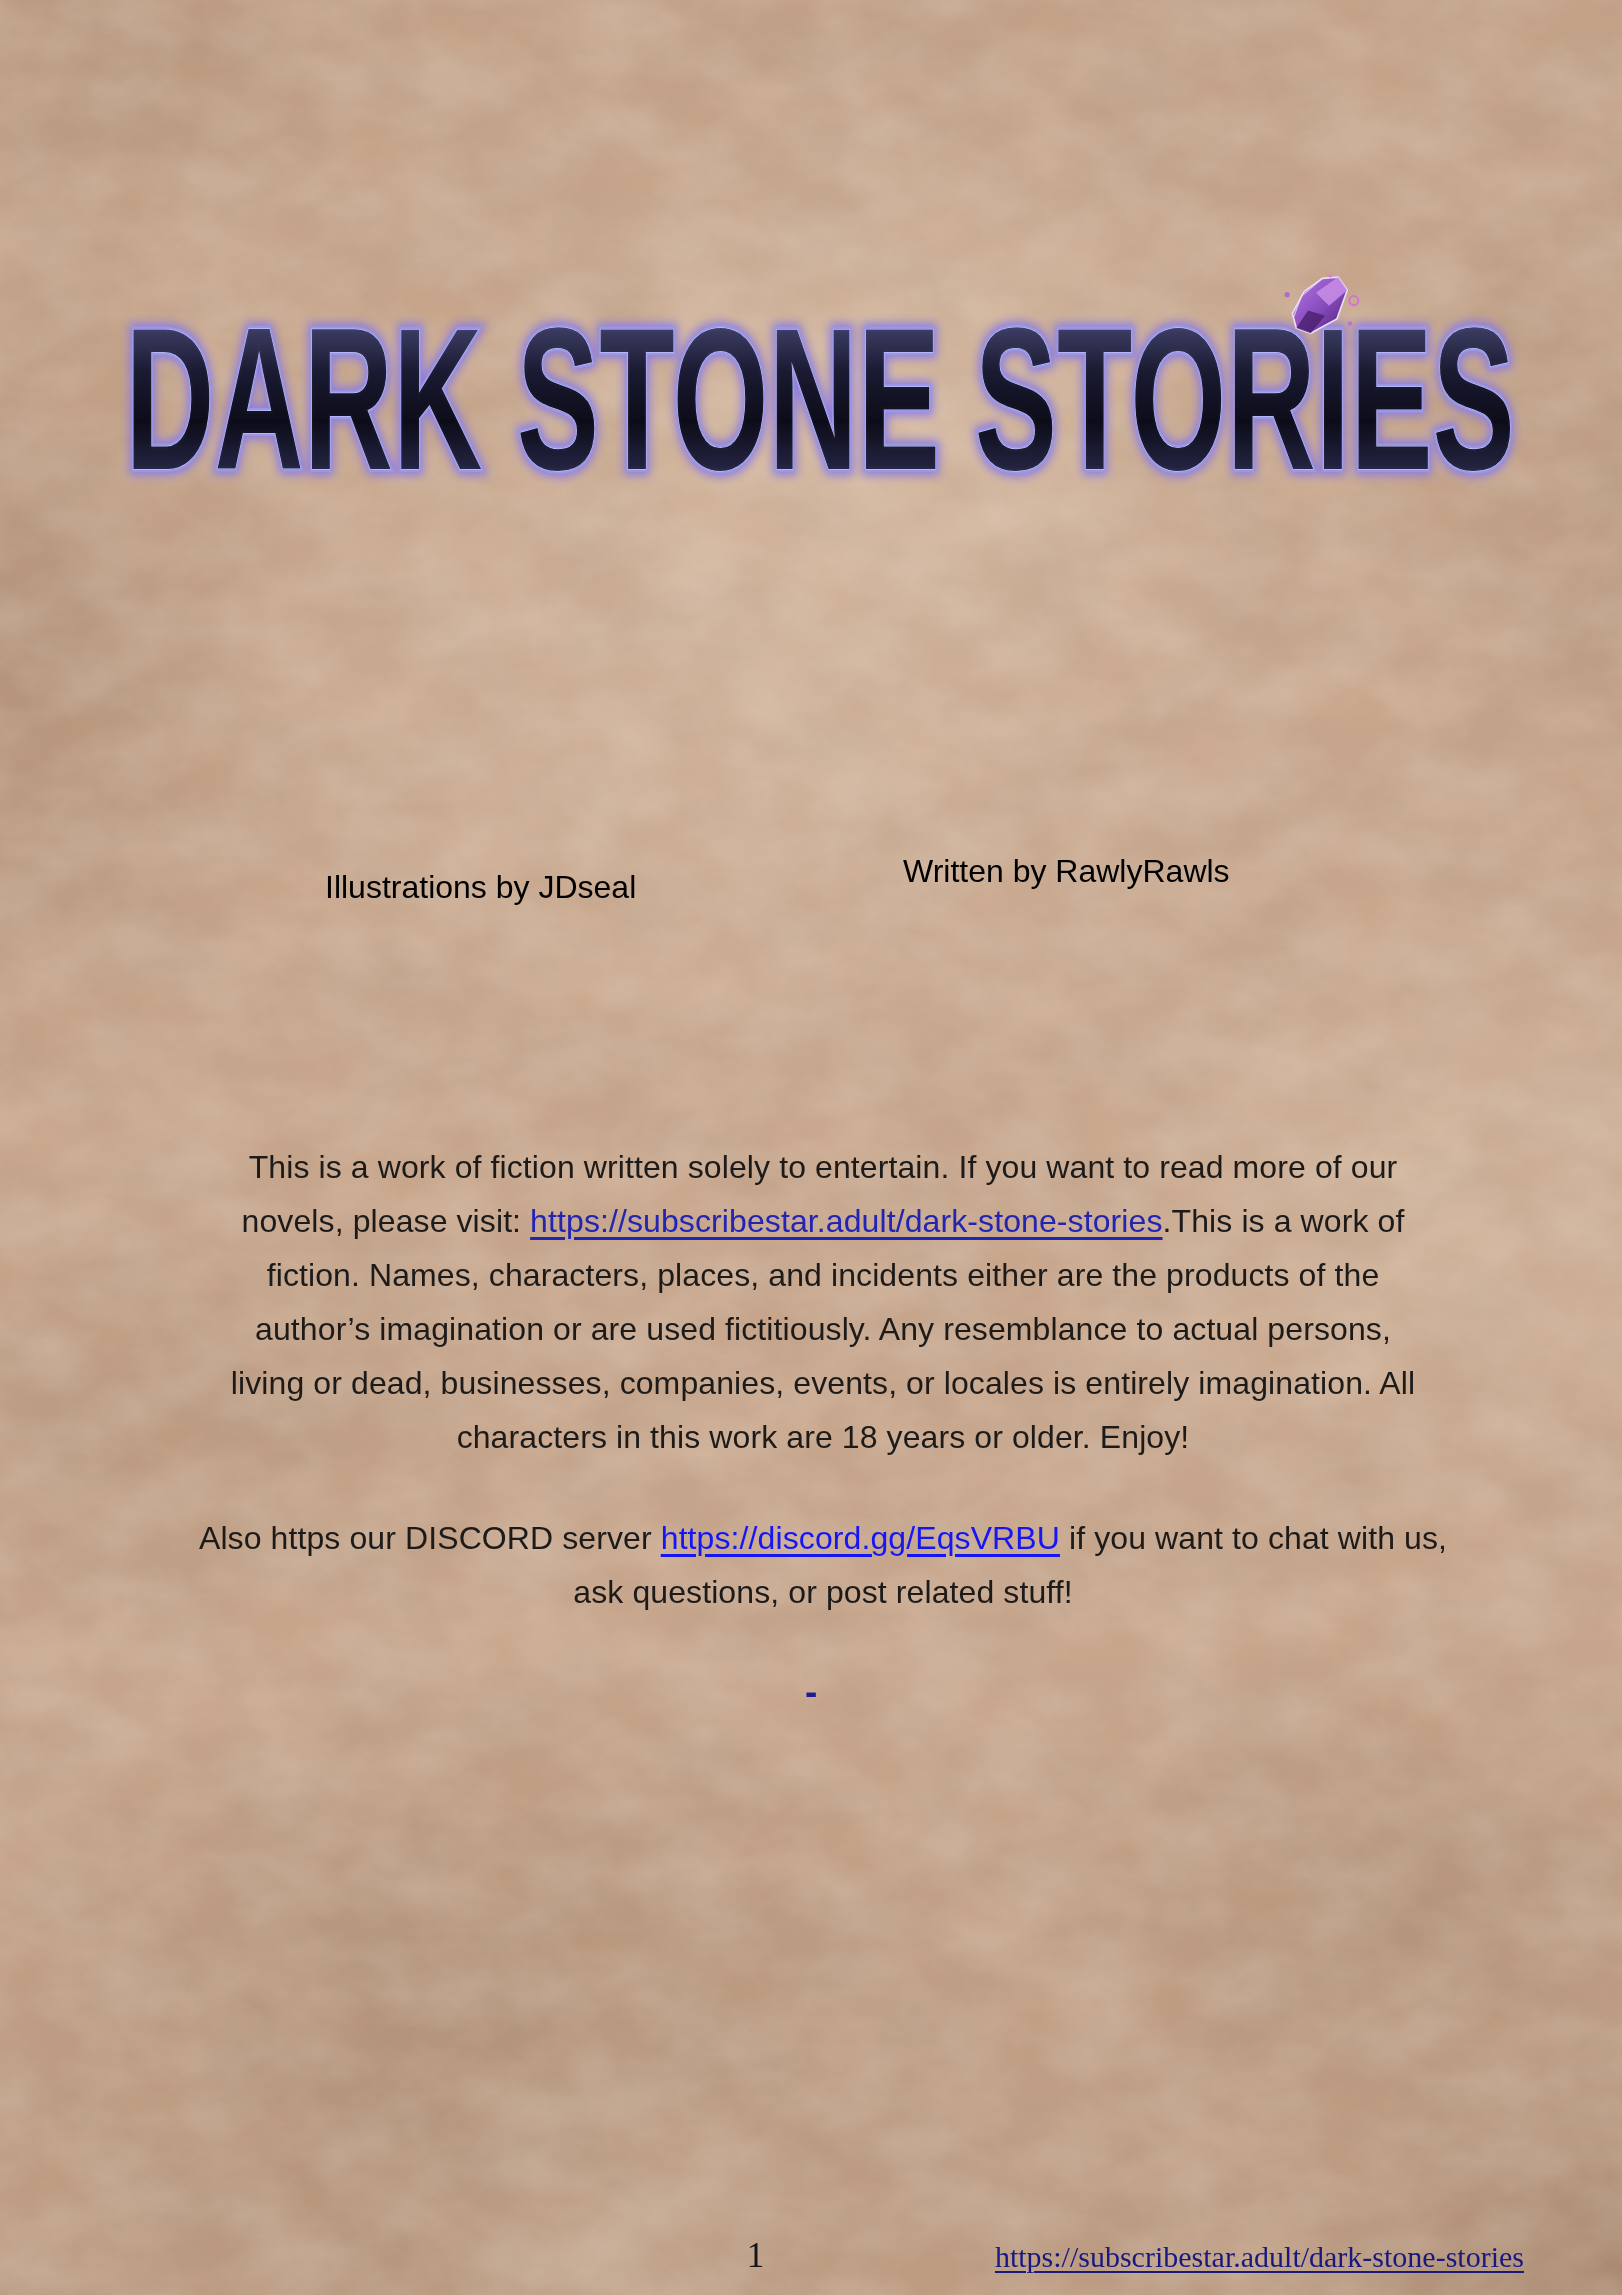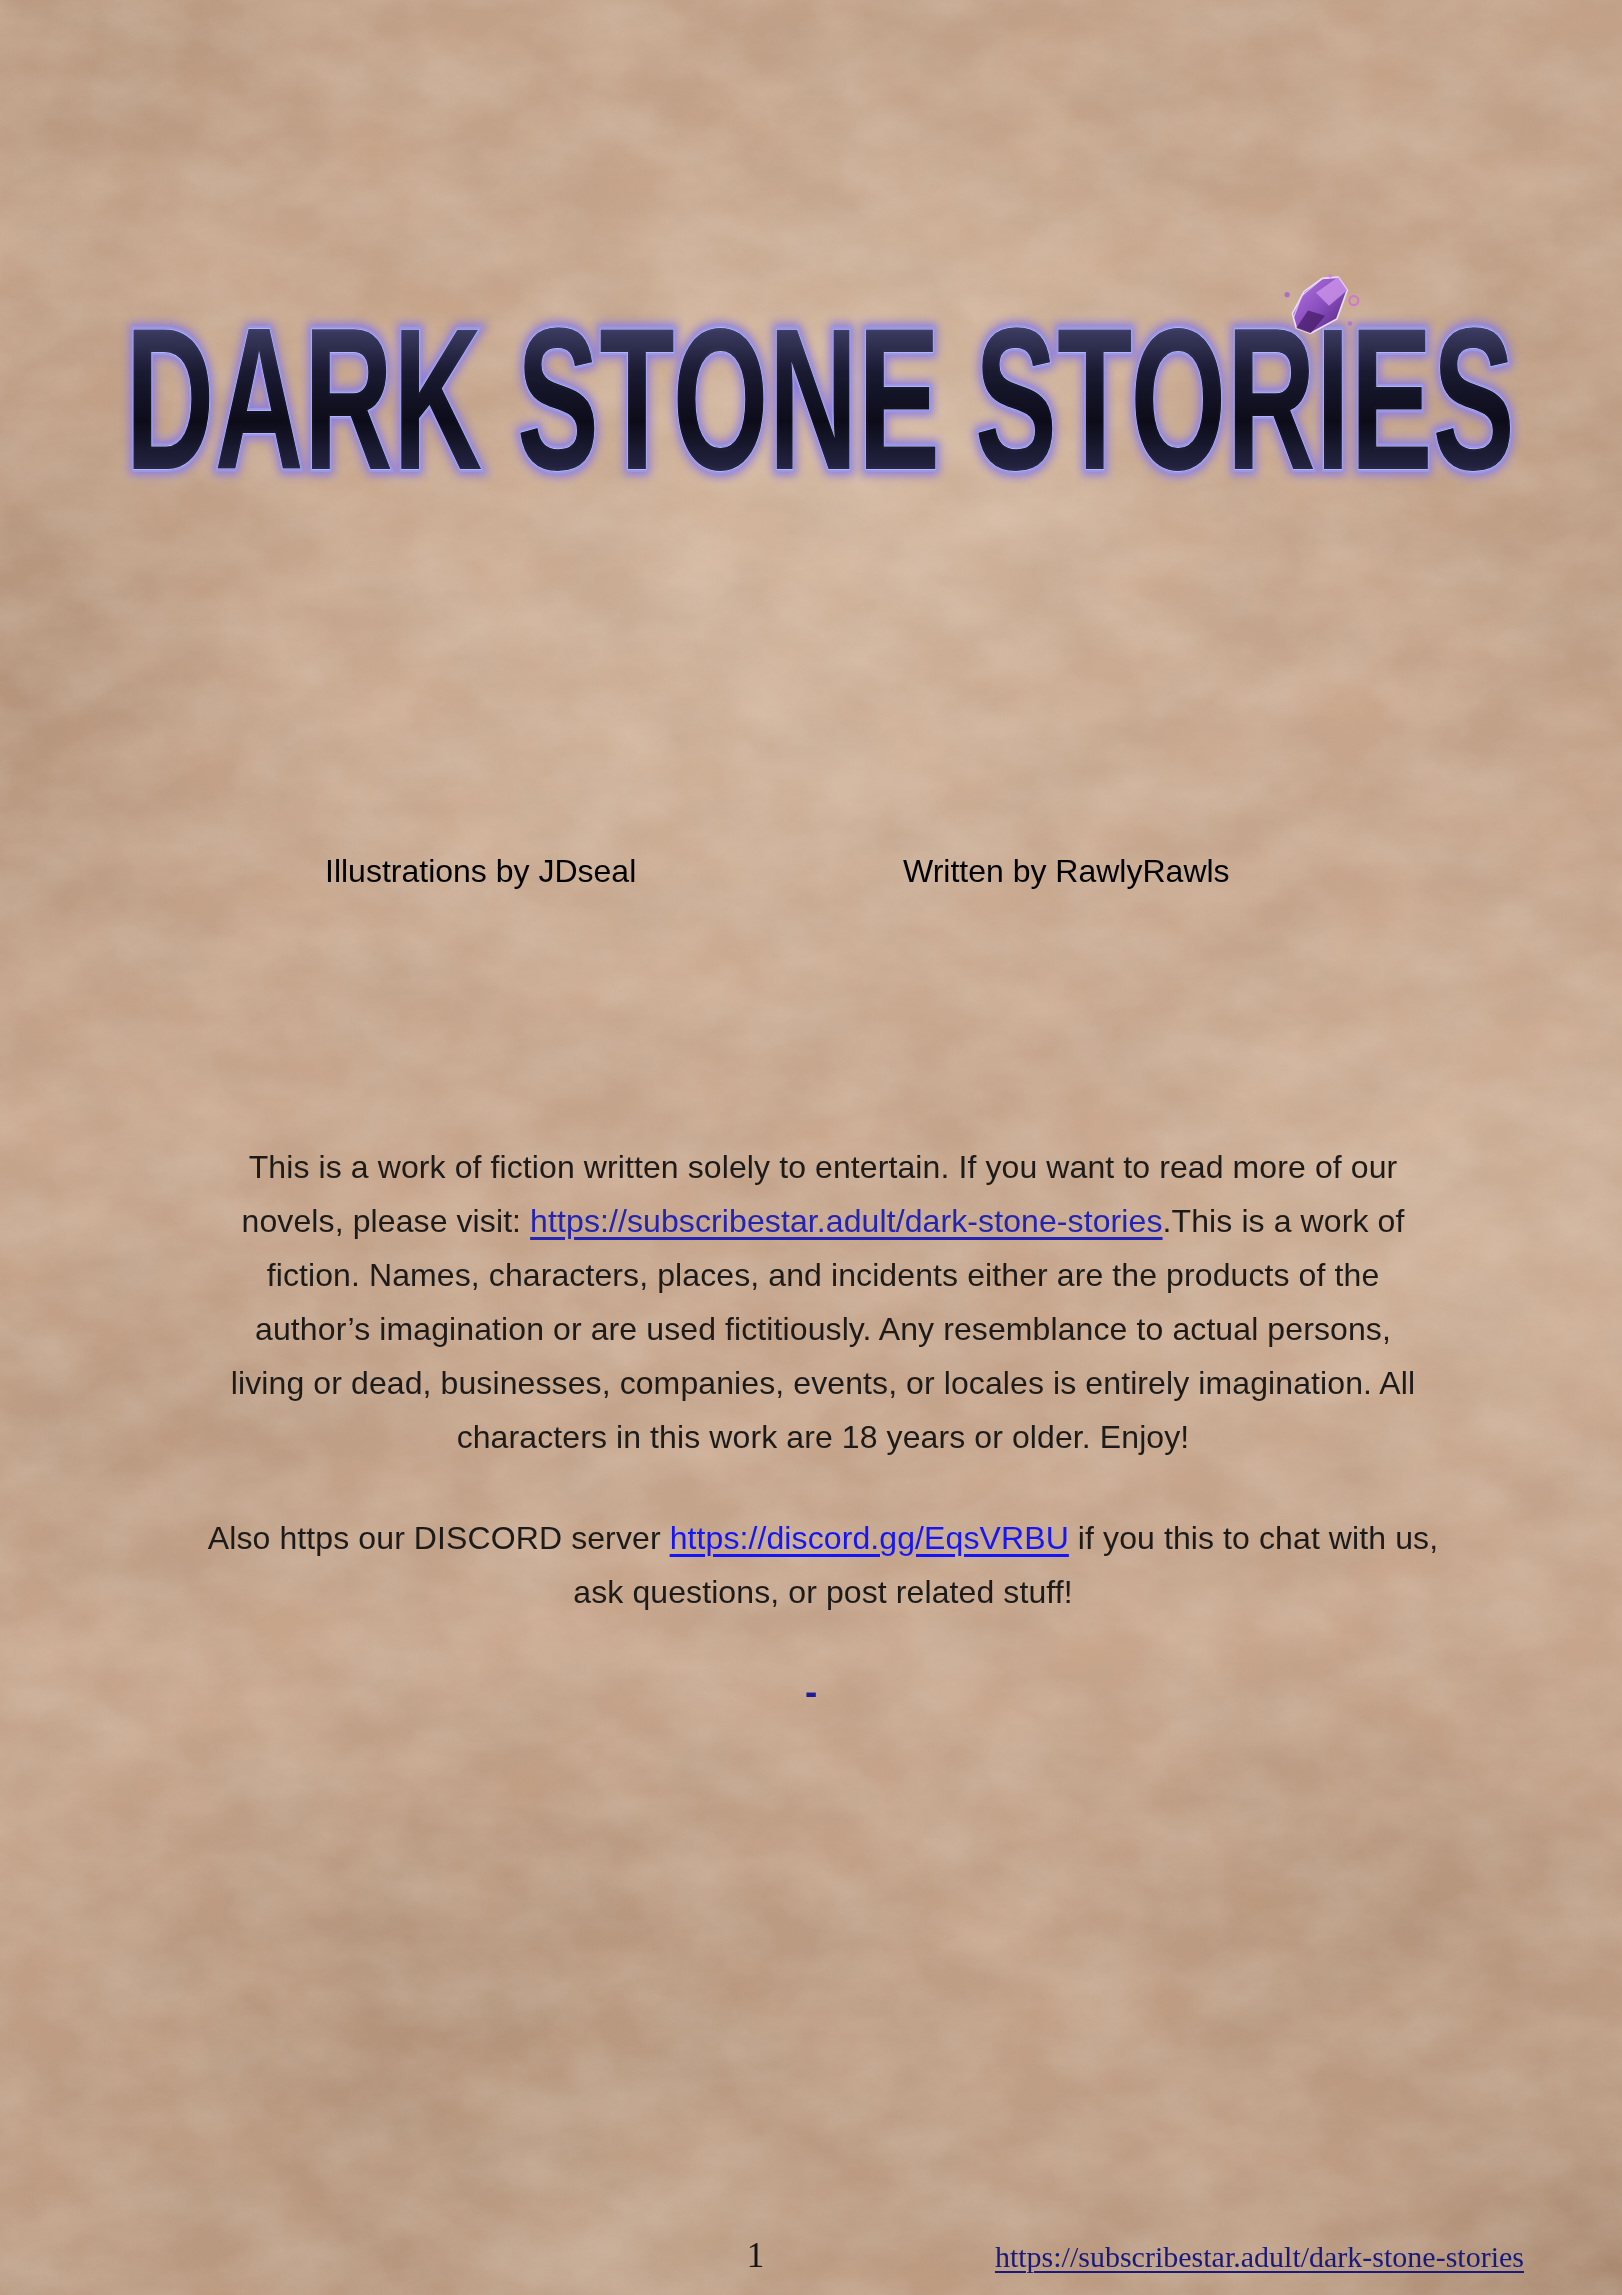--- a/index.html
+++ b/index.html
@@ -45,21 +45,21 @@
     font-family: "Liberation Sans", sans-serif;
     font-weight: 700;
     font-size: 310px;
   }
   .logo-glow   { fill: #8d7ce0; stroke: #8d7ce0; stroke-width: 20px; filter: url(#softblur); opacity: 0.95; }
   .logo-rim    { fill: #0a0a16; stroke: #9a96e8; stroke-width: 9px; }
   .logo-face   { fill: url(#metalGrad); stroke: #ccd5ff; stroke-width: 1.5px; paint-order: stroke; opacity: 0.98; }
 
   .credits { position: absolute; left: 0; top: 852px; width: 1622px; height: 41px;
              font-size: 32px; line-height: 39px; color: #000000; }
-  .credit-illustrator { position: absolute; left: 325px; top: 0; }
+  .credit-illustrator { position: absolute; left: 325px; top: 16px; }
   .credit-writer      { position: absolute; left: 903px; top: 0; }
 
   .body-block { position: absolute; left: 0; width: 1622px; color: #1d1b1a;
                 font-size: 32px; line-height: 54px; text-align: center; letter-spacing: 0.1px; margin-left: 12px; }
   .disclaimer-block { top: 1140px; }
   .discord-block    { top: 1511px; }
   .body-line { display: block; }
 
   a { text-decoration: underline; text-decoration-thickness: 2.6px; text-underline-offset: 4.6px; }
   .link-body    { color: #2424b2; }
@@ -162,21 +162,21 @@
     <span class="body-line">
       <span>living or dead, businesses, companies, events, or locales is entirely imagination. All</span>
     </span>
     <span class="body-line">
       <span>characters in this work are 18 years or older. Enjoy!</span>
     </span>
   </div>
 
   <div class="body-block discord-block">
     <span class="body-line">
-      <span>Also https our DISCORD server </span><a class="link-discord" href="#">https://discord.gg/EqsVRBU</a><span> if you this to chat with us,</span>
+      <span>Also https our DISCORD server </span><a class="link-discord" href="#">https://discord.gg/EqsVRBU</a><span> if you want to chat with us,</span>
     </span>
     <span class="body-line">
       <span>ask questions, or post related stuff!</span>
     </span>
   </div>
 
   <a class="stray-dash" href="#">-</a>
 
   <span class="footer-pagenum">1</span>
   <a class="footer-link" href="#">https://subscribestar.adult/dark-stone-stories</a>

